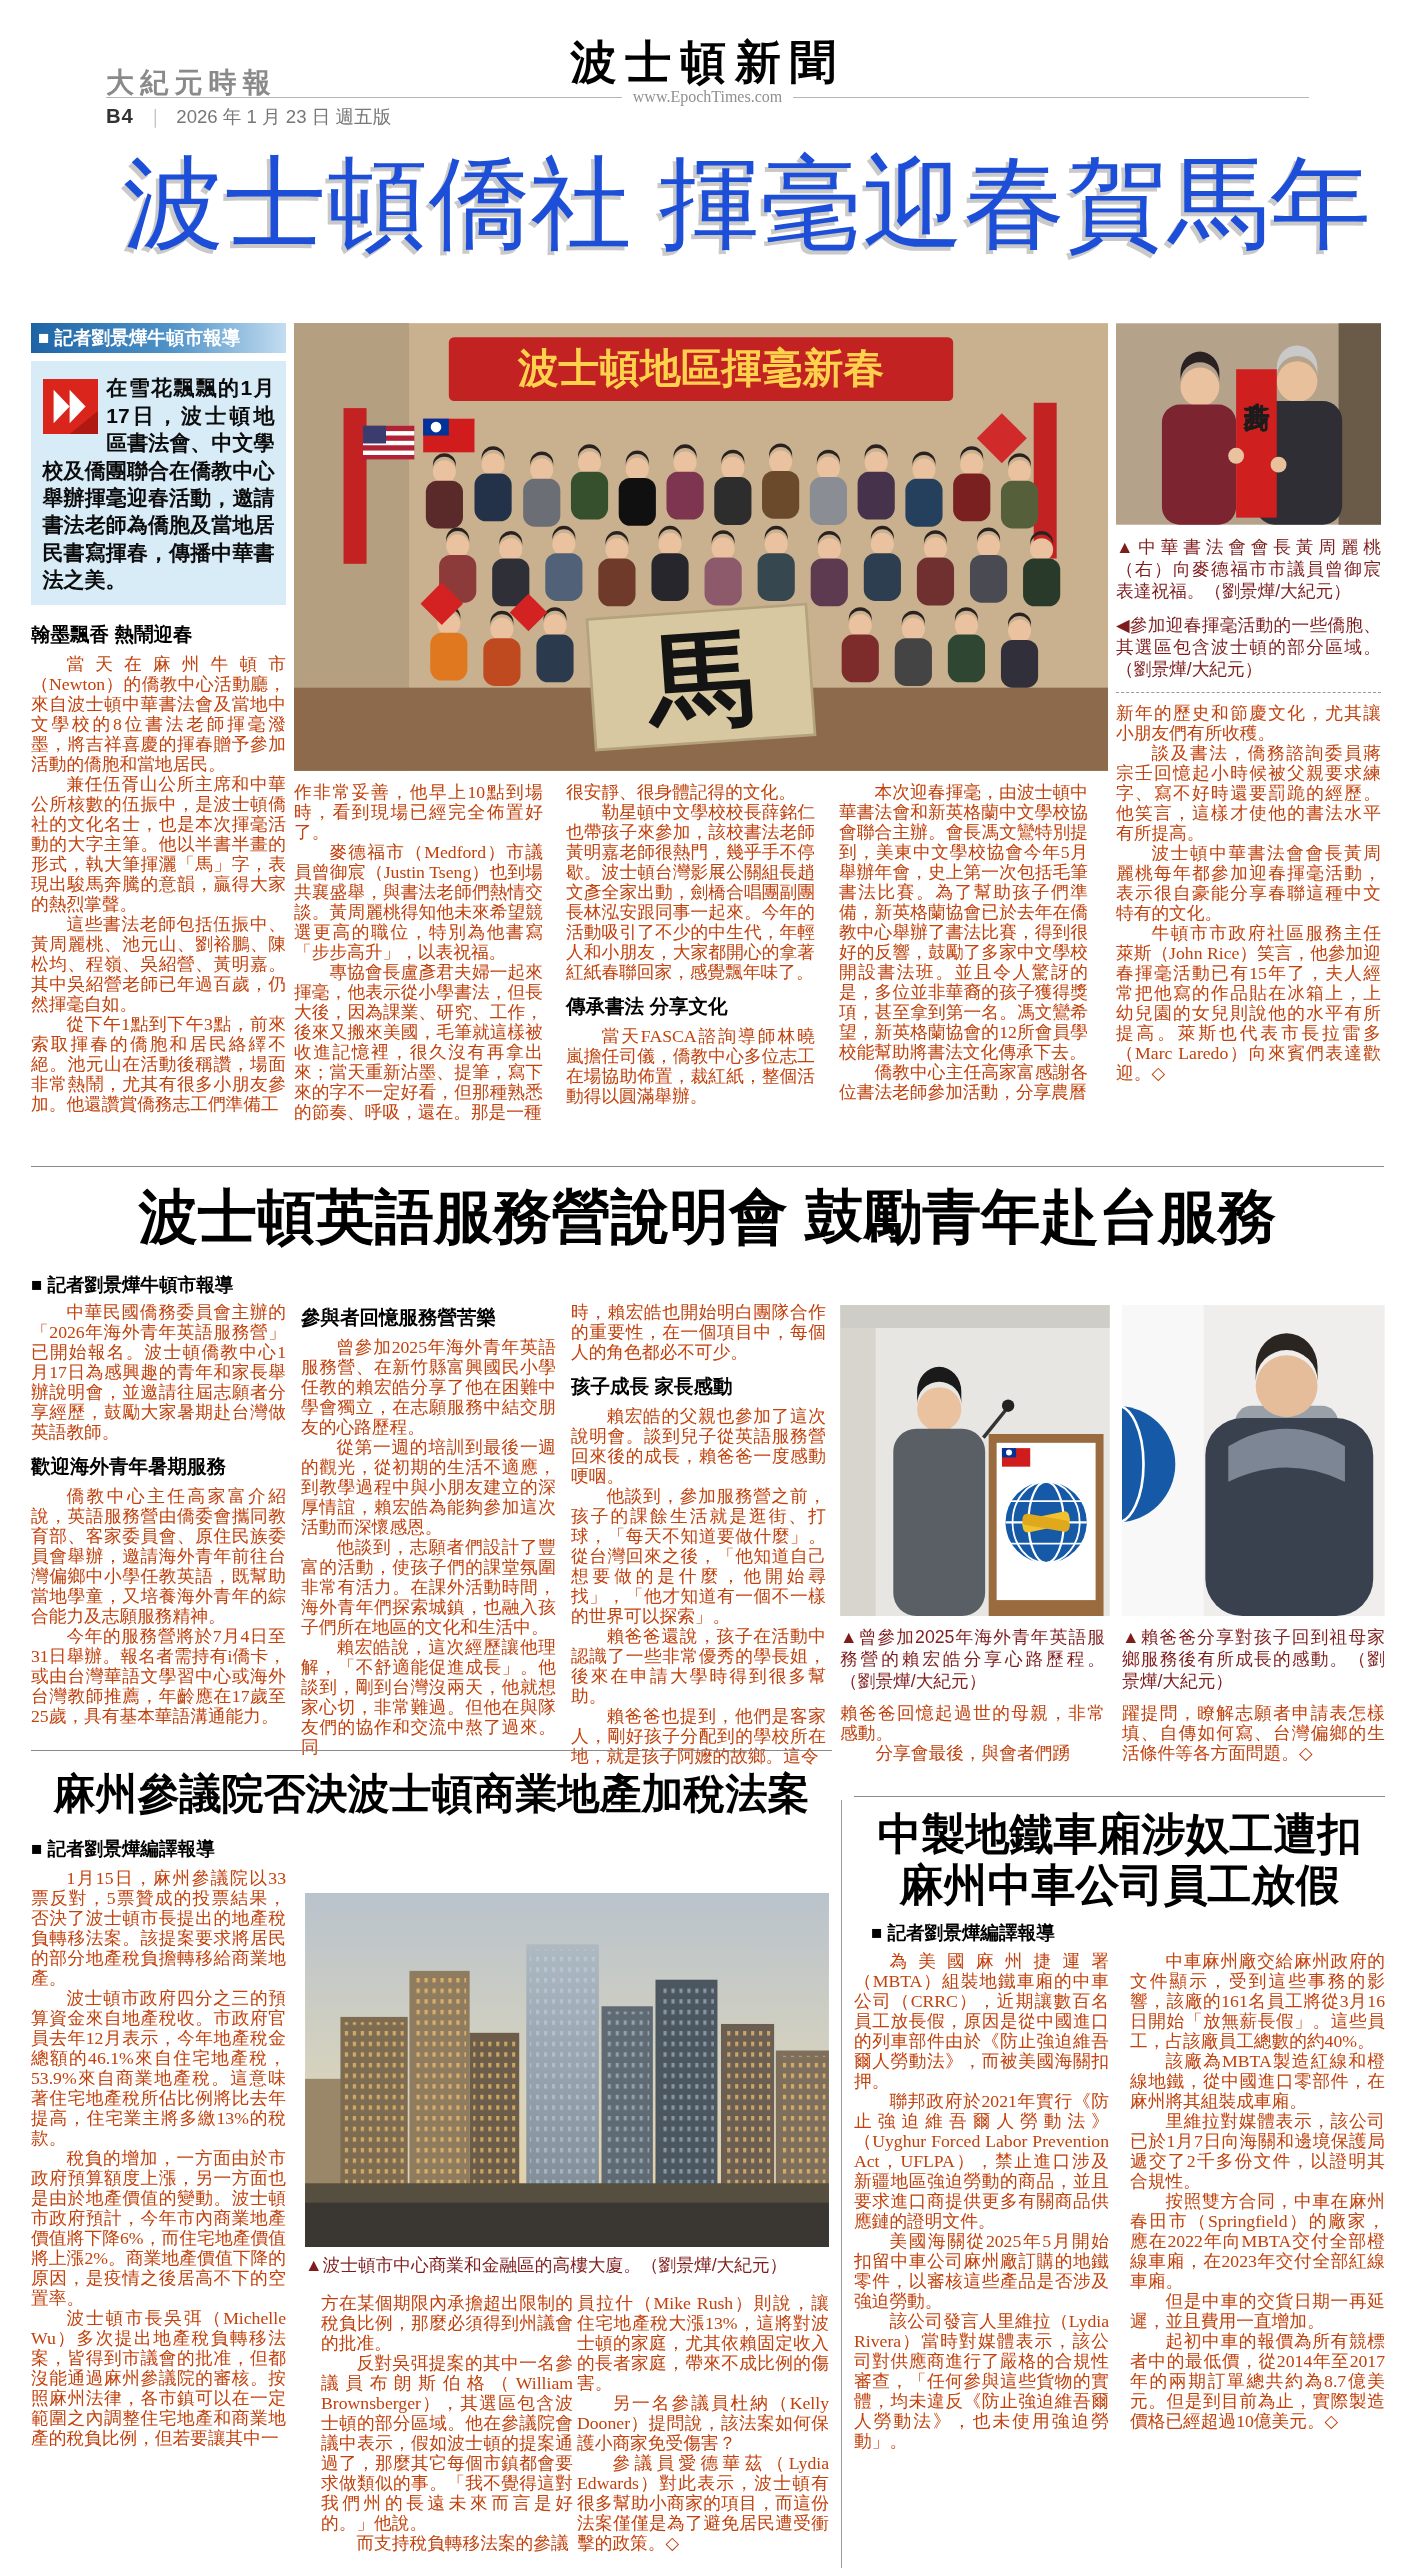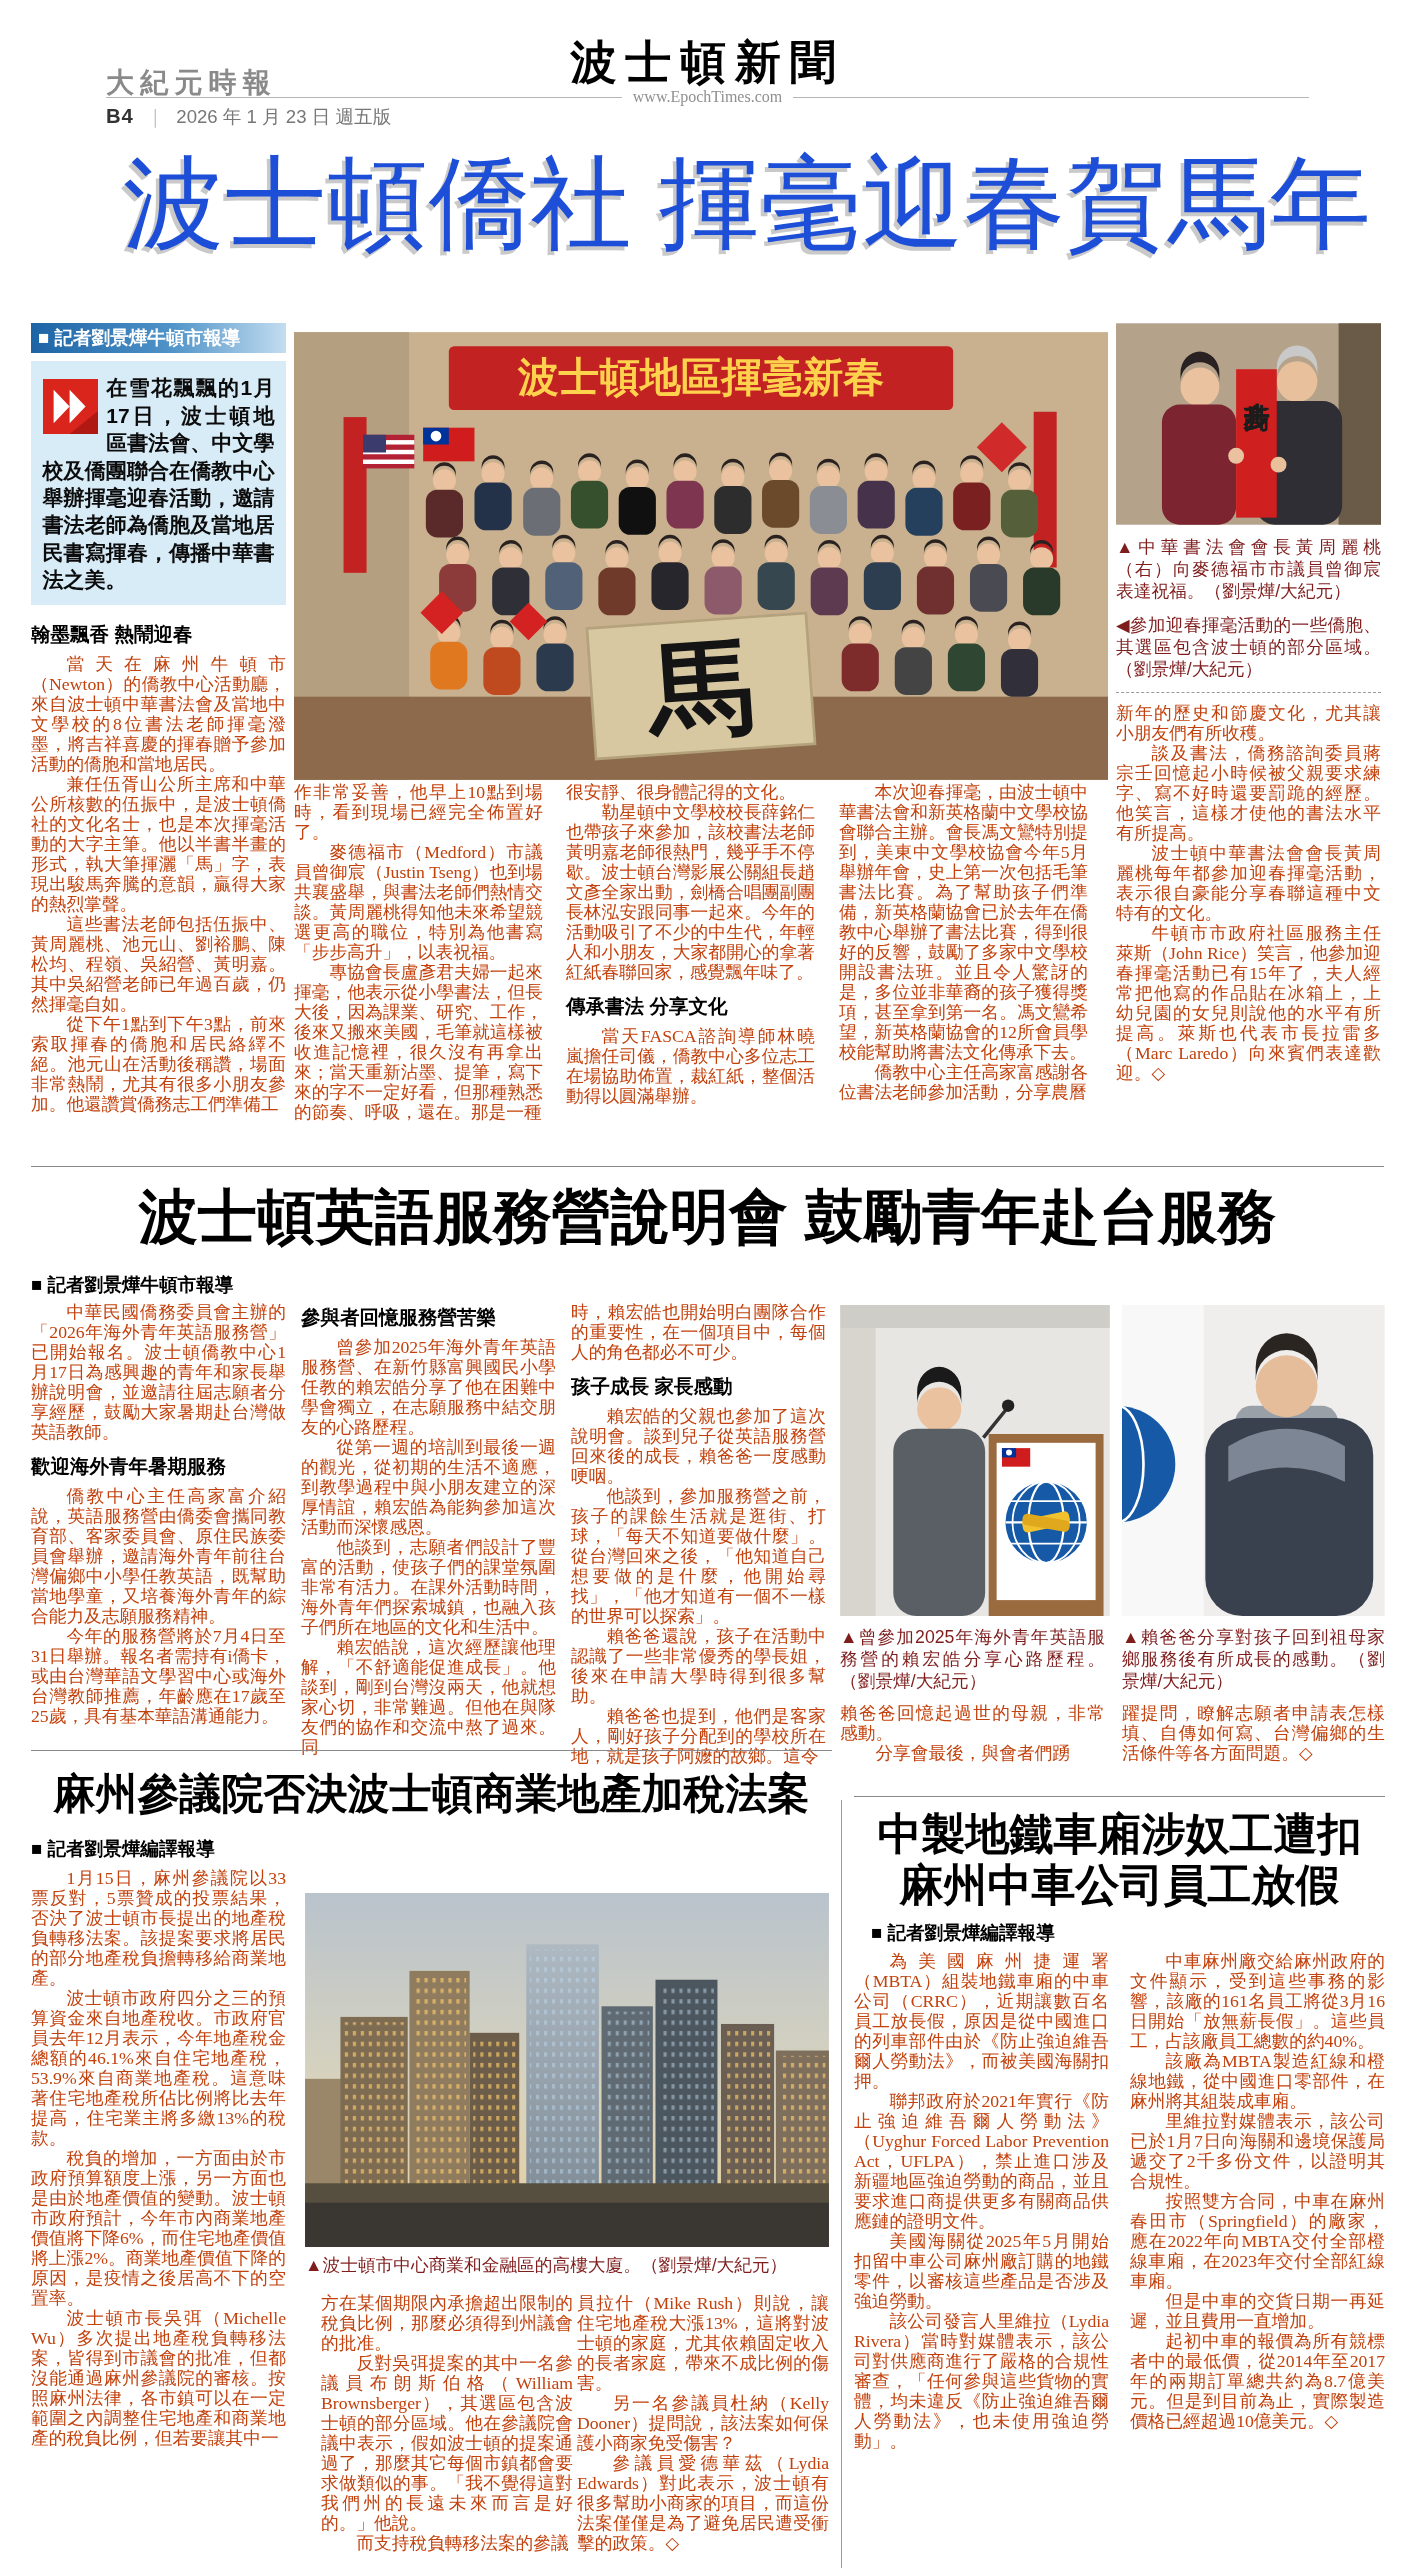--- a/index.html
+++ b/index.html
@@ -65,21 +65,21 @@
       </svg>
       <span>在雪花飄飄的1月17日，波士頓地區書法會、中文學校及僑團聯合在僑教中心舉辦揮毫迎春活動，邀請書法老師為僑胞及當地居民書寫揮春，傳播中華書法之美。</span>
     </div>
     <div class="subhead" style="margin-top:16px;">翰墨飄香 熱鬧迎春</div>
     <p class="bp">當天在麻州牛頓市（Newton）的僑教中心活動廳，來自波士頓中華書法會及當地中文學校的8位書法老師揮毫潑墨，將吉祥喜慶的揮春贈予參加活動的僑胞和當地居民。</p>
     <p class="bp">兼任伍胥山公所主席和中華公所核數的伍振中，是波士頓僑社的文化名士，也是本次揮毫活動的大字主筆。他以半書半畫的形式，執大筆揮灑「馬」字，表現出駿馬奔騰的意韻，贏得大家的熱烈掌聲。</p>
     <p class="bp">這些書法老師包括伍振中、黃周麗桃、池元山、劉裕鵬、陳松均、程嶺、吳紹營、黃明嘉。其中吳紹營老師已年過百歲，仍然揮毫自如。</p>
     <p class="bp">從下午1點到下午3點，前來索取揮春的僑胞和居民絡繹不絕。池元山在活動後稱讚，場面非常熱鬧，尤其有很多小朋友參加。他還讚賞僑務志工們準備工</p>
   </div>
 
-  <div class="abs" style="left:294px;top:332px;width:814px;height:436px;">
+  <div class="abs" style="left:294px;top:323px;width:814px;height:436px;">
     <svg viewBox="0 0 920 506" width="814" height="448">
       <defs>
         <g id="prsn">
           <circle cx="0" cy="0" r="13" fill="#eac2a0"></circle>
           <path d="M-13 -4 A13 13 0 0 1 13 -4 L13 -8 A13 13 0 0 0 -13 -8 Z" fill="#2a2220"></path>
           <rect x="-21" y="10" width="42" height="54" rx="13" fill="currentColor"></rect>
         </g>
       </defs>
       <rect width="920" height="506" fill="#c9b18f"></rect>
       <rect width="130" height="506" fill="#b4a080"></rect>

